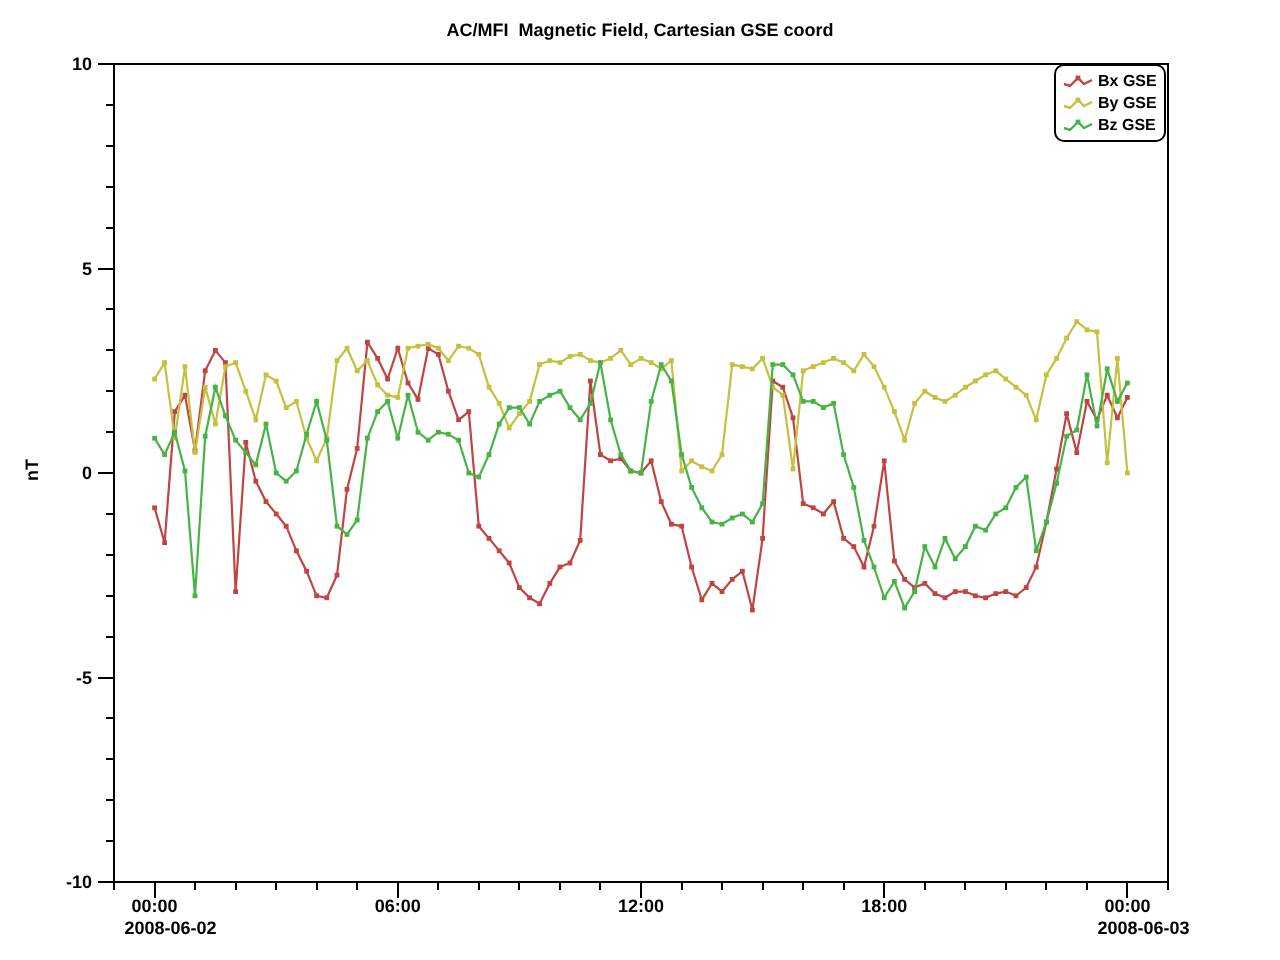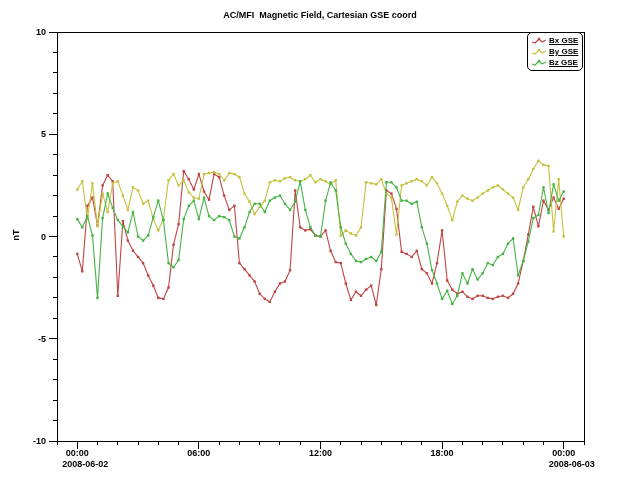--- a/index.html
+++ b/index.html
@@ -7,21 +7,21 @@
           font-family:"Liberation Sans",sans-serif;}
   .chart-title{position:absolute;top:10px;left:0;width:640px;text-align:center;
                font-size:9px;font-weight:bold;color:#000;white-space:pre;}
   .ylabel{position:absolute;left:4px;top:229px;width:26px;height:12px;text-align:center;
           font-size:9px;font-weight:bold;color:#000;
           transform:rotate(-90deg);transform-origin:center center;}
   #plot-svg{position:absolute;left:0;top:0;}
   .tick-text{font-family:"Liberation Sans",sans-serif;font-size:9px;font-weight:bold;fill:#000;}
   .legend{position:absolute;left:527px;top:32px;background:#ffffff;border:1px solid #000;
           border-radius:5px;padding:2px 4px 2px 3px;display:flex;flex-direction:column;z-index:2;}
-  .legend-row{display:flex;align-items:center;gap:2px;height:11px;text-decoration:underline;}
+  .legend-row{display:flex;align-items:center;gap:2px;height:11px;}
   .legend-label{font-size:8px;font-weight:bold;color:#000;line-height:1;white-space:nowrap;}
 </style>
 </head>
 <body>
 
 <div class="screen">
   <div class="chart-title">AC/MFI  Magnetic Field, Cartesian GSE coord</div>
   <div class="ylabel">nT</div>
   <svg id="plot-svg" width="640" height="480">
       <rect x="57" y="32" width="527" height="409" fill="none" stroke="#000000" stroke-width="1" shape-rendering="crispEdges"></rect>

